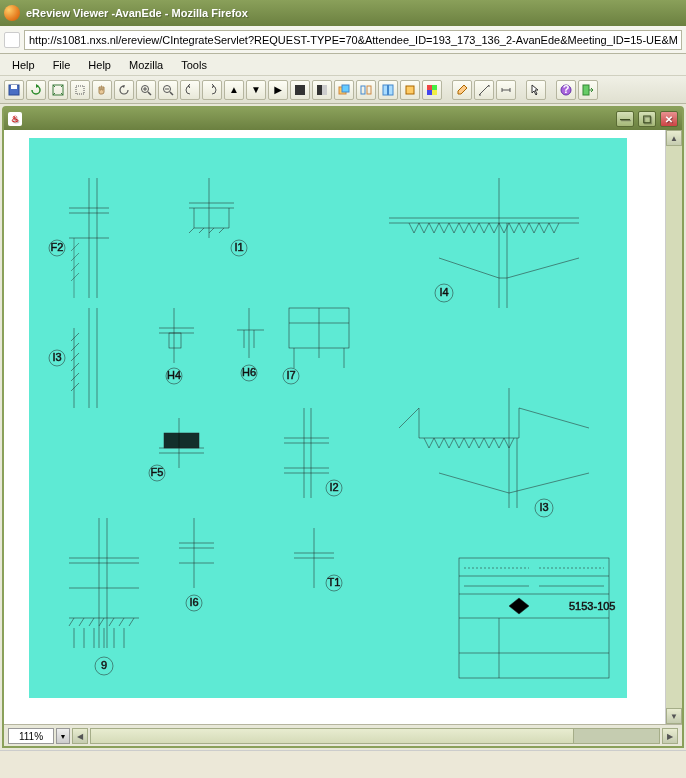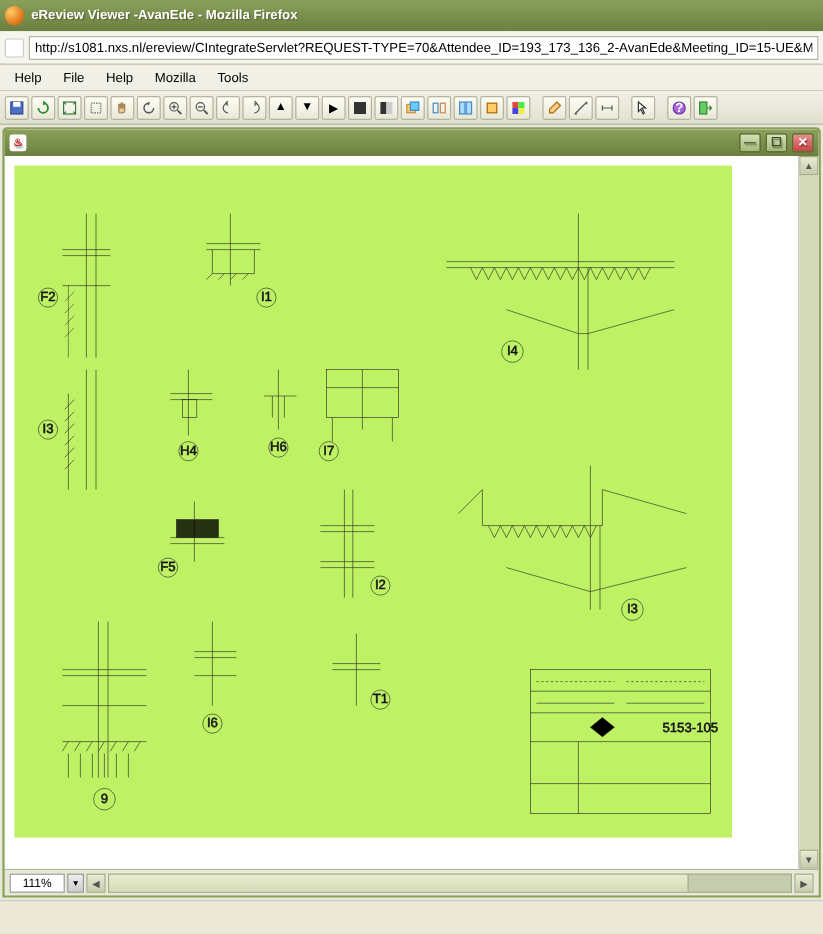--- a/index.html
+++ b/index.html
@@ -33,21 +33,21 @@
 .vsb .track { flex:1; background:#d5dbb8; }
 
 .statusbar { height: 22px; background: #e8e8d8; border-top: 1px solid #b5b59f; display: flex; align-items: flex-end; padding: 2px 4px; gap: 2px; }
 .zoom-box { width: 46px; height: 16px; border: 1px solid #999; background: #fff; font-size: 10px; display:flex; align-items:center; justify-content:center; }
 .zoom-dd { width: 14px; height: 16px; border:1px solid #999; background:linear-gradient(#eee,#ccc); display:flex; align-items:center; justify-content:center; font-size:7px; cursor:pointer;}
 .hsb-arrow { width: 16px; height: 16px; background: linear-gradient(#e8ecd0, #c5ccb0); border:1px solid #a5ad88; display:flex; align-items:center; justify-content:center; font-size:8px; cursor:pointer; color:#555;}
 .hsb-track { flex: 1; height: 16px; background: #c5ccb0; border:1px solid #a5ad88; position:relative; }
 .hsb-thumb { position:absolute; left:0; top:0; bottom:0; width:85%; background:linear-gradient(#e8ecd0, #d5dbb8); border-right:1px solid #a5ad88;}
 
 
-.sheet { position:absolute; left:8px; top:8px; width:598px; height:560px; background:#bef264; }
+.sheet { position:absolute; left:25px; top:8px; width:598px; height:560px; background:#5eead4; }
 .sheet svg { width:100%; height:100%; }
 .below-sb { height: 28px; background:#ece8d8; border-top:1px solid #ccc; }
 </style>
 </head>
 <body>
 
 <div class="titlebar">
   <div class="ff-icon"></div>
   <span>eReview Viewer -AvanEde - Mozilla Firefox</span>
 </div>

